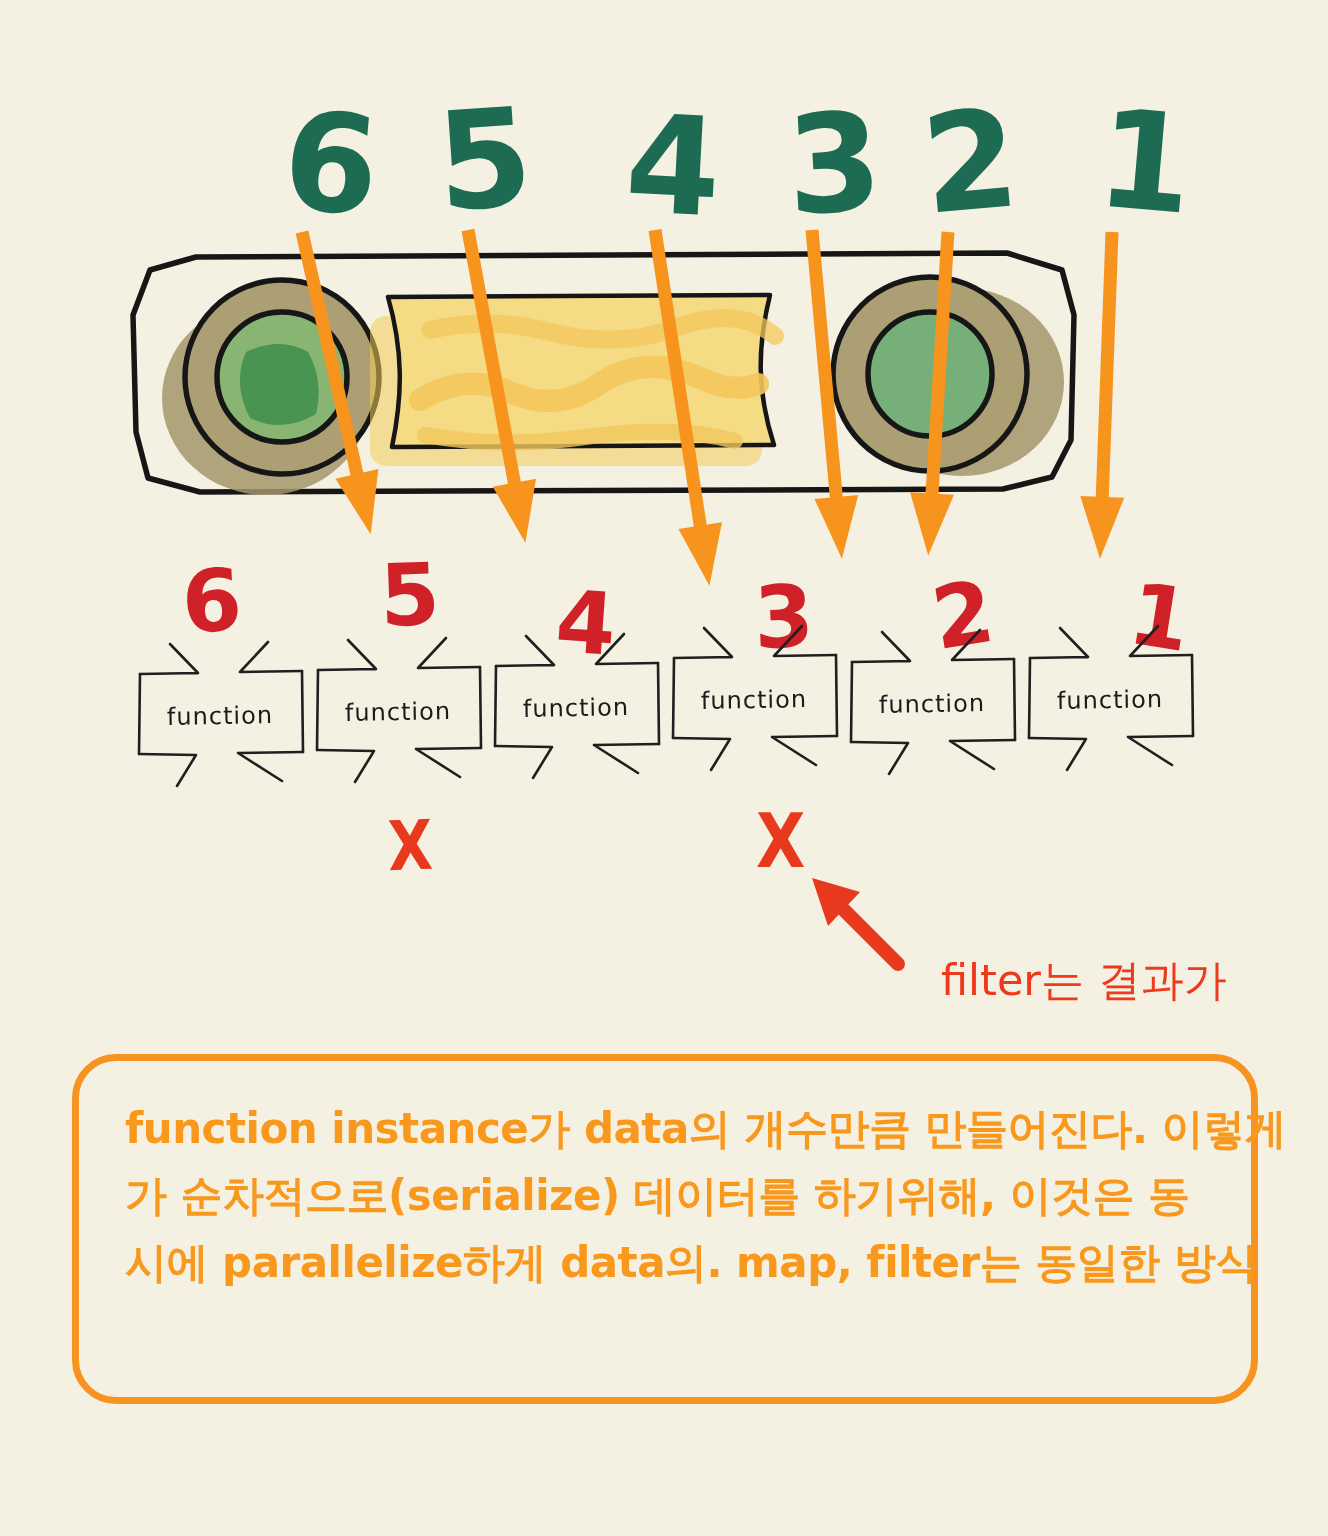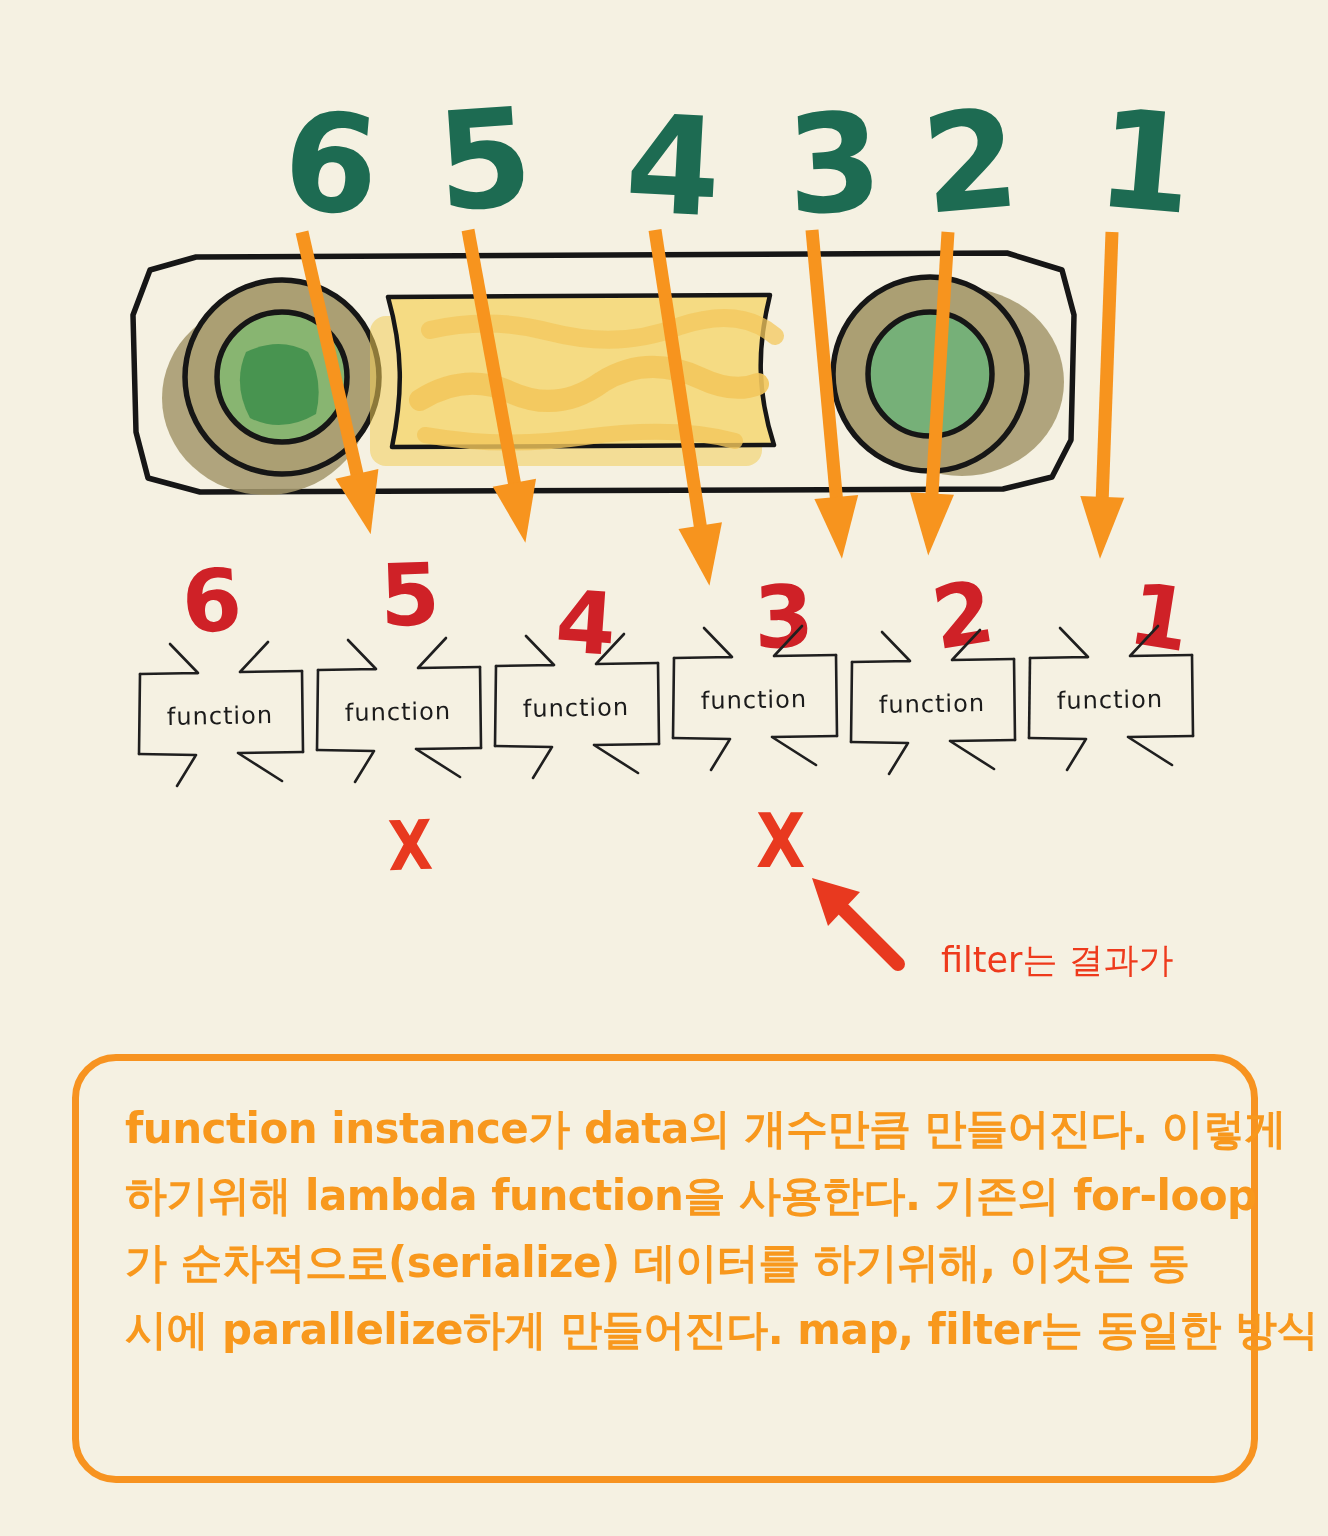--- a/index.html
+++ b/index.html
@@ -25,25 +25,25 @@
   .flabel{
     position:absolute;left:14px;top:74px;width:150px;text-align:center;
     font-size:24px;color:#1b1b1b;letter-spacing:1px;font-weight:500;
     transform:rotate(-1deg);font-family:"DejaVu Sans",sans-serif;
   }
   .xmark{
     position:absolute;font-weight:700;color:#e8391f;
     font-family:"DejaVu Sans",sans-serif;transform:scaleY(1.18);
   }
   .filter-note{
-    position:absolute;left:941px;top:928px;color:#ee3a1c;
-    font-size:35px;line-height:64px;font-weight:500;white-space:nowrap;
+    position:absolute;left:941px;top:948px;color:#ee3a1c;
+    font-size:43px;line-height:64px;font-weight:500;white-space:nowrap;
   }
   .desc-box{
-    position:absolute;left:72px;top:1054px;width:1186px;height:429px;
+    position:absolute;left:72px;top:1054px;width:1186px;height:350px;
     box-sizing:border-box;border:7px solid #f79320;border-radius:44px;
     padding:34px 26px 0 46px;
   }
   .desc-line{
     color:#f8981d;font-size:42px;line-height:67px;font-weight:600;
     white-space:nowrap;letter-spacing:-0.5px;
   }
 </style>
 </head>
 <body>
@@ -205,18 +205,17 @@
     <line x1="108" y1="106" x2="54" y2="52" stroke="#e8391f" stroke-width="14" stroke-linecap="round"></line>
     <polygon points="22,20 70,34 38,68" fill="#e8391f"></polygon>
   </svg>
 
   <div class="filter-note">
     <div>filter는 결과가</div>
   </div>
 
   <div class="desc-box">
     <div class="desc-line">function instance가 data의 개수만큼 만들어진다. 이렇게</div>
-    <div class="desc-line">하기위해 lambda function을 사용한다. 기존의 for-loop</div>
     <div class="desc-line">가 순차적으로(serialize) 데이터를 하기위해, 이것은 동</div>
-    <div class="desc-line">시에 parallelize하게 만들어진다. map, filter는 동일한 방식</div>
+    <div class="desc-line">시에 parallelize하게 data의. map, filter는 동일한 방식</div>
   </div>
 
 </div>
 
 </body></html>

